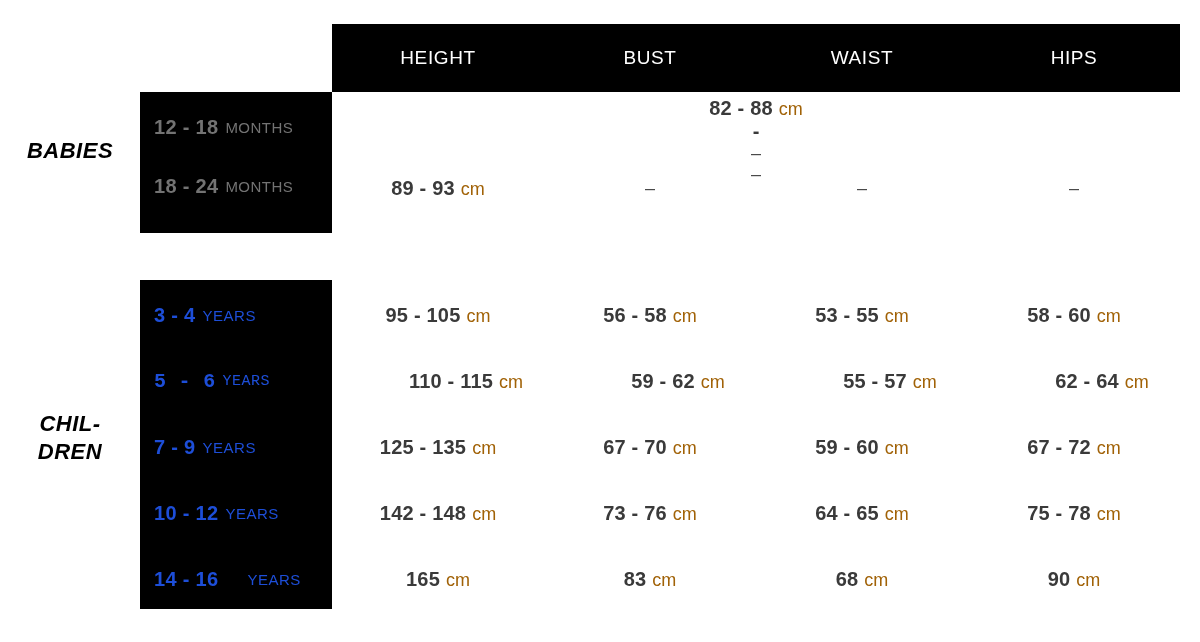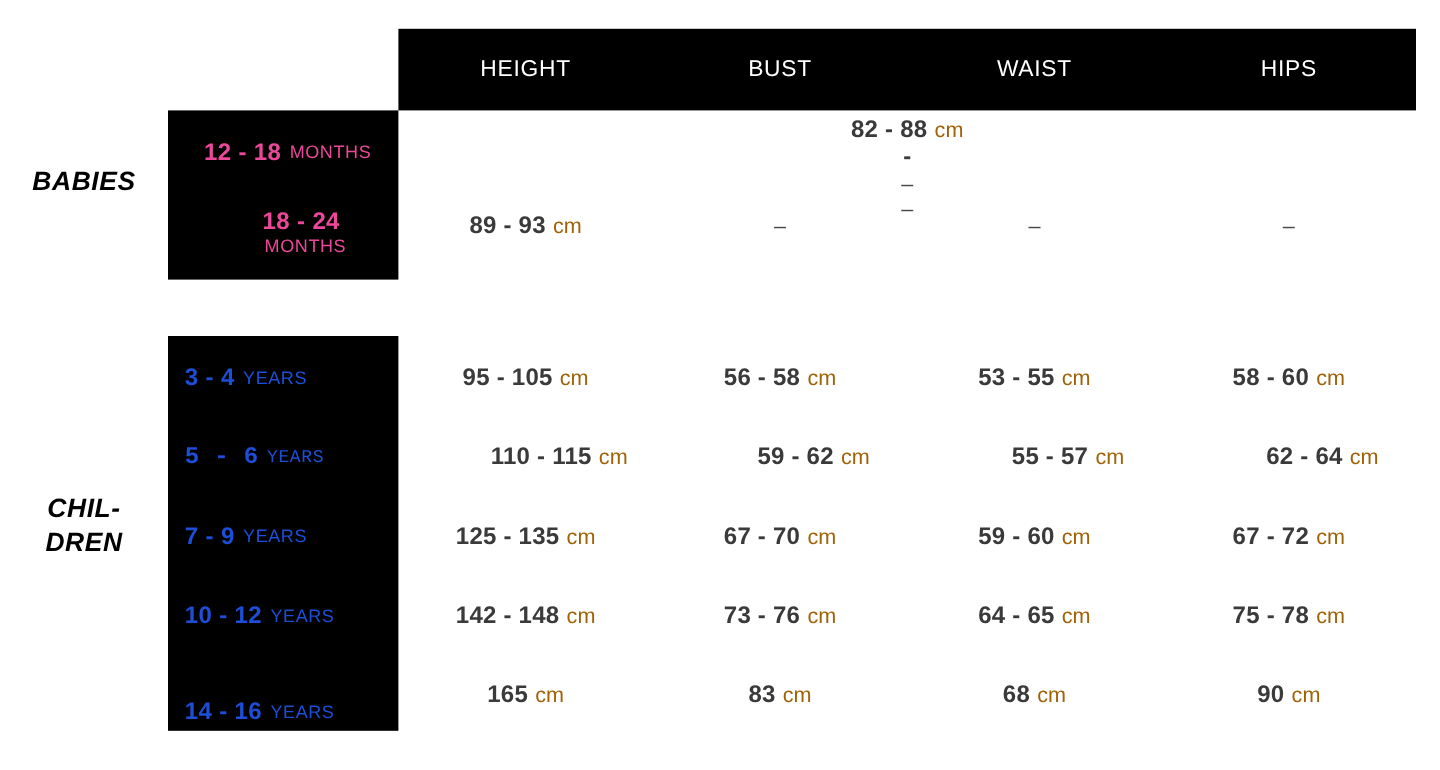--- a/index.html
+++ b/index.html
@@ -78,23 +78,23 @@
     width: 192px;
     height: 141px;
   }
   .blk-row {
     position: absolute;
     left: 0;
     width: 192px;
     height: 61px;
     display: flex;
     align-items: center;
-    padding-left: 30px;
+    padding-left: 14px;
     box-sizing: border-box;
-    color: #ec4899;
+    color: #737373;
     white-space: nowrap;
   }
   .blk-row .num {
     font-size: 20px;
     font-weight: bold;
     letter-spacing: 0.3px;
   }
   .blk-row .unit {
     font-size: 15px;
     margin-left: 7px;
@@ -218,21 +218,21 @@
     <div class="header-cell">HIPS</div>
   </div>
 
   <div class="babies-label">BABIES</div>
   <div class="babies-block"></div>
   <div class="babies-rows">
     <div class="blk-row" style="top:5px;">
       <span class="num">12 - 18</span>
       <span class="unit">MONTHS</span>
     </div>
-    <div class="blk-row" style="top:82px;flex-direction:column;">
+    <div class="blk-row" style="top:64px;">
       <span class="num">18 - 24</span>
       <span class="unit">MONTHS</span>
     </div>
   </div>
 
   <div class="data-row" style="top:97px;flex-direction:column;">
     <div class="data-cell">
       <span class="val">82 - 88</span>
       <span class="unit">cm</span>
     </div>
@@ -278,21 +278,21 @@
       <span class="unit">YEARS</span>
     </div>
     <div class="ch-row" style="top:134px;">
       <span class="num">7 - 9</span>
       <span class="unit">YEARS</span>
     </div>
     <div class="ch-row" style="top:200px;">
       <span class="num">10 - 12</span>
       <span class="unit">YEARS</span>
     </div>
-    <div class="ch-row" style="top:280px;">
+    <div class="ch-row" style="top:266px;gap:22px;">
       <span class="num">14 - 16</span>
       <span class="unit">YEARS</span>
     </div>
   </div>
 
   <div class="ch-data-row" style="top:282px;justify-content:space-between;">
     <div class="data-cell">
       <span class="val">95 - 105</span>
       <span class="unit">cm</span>
     </div>

